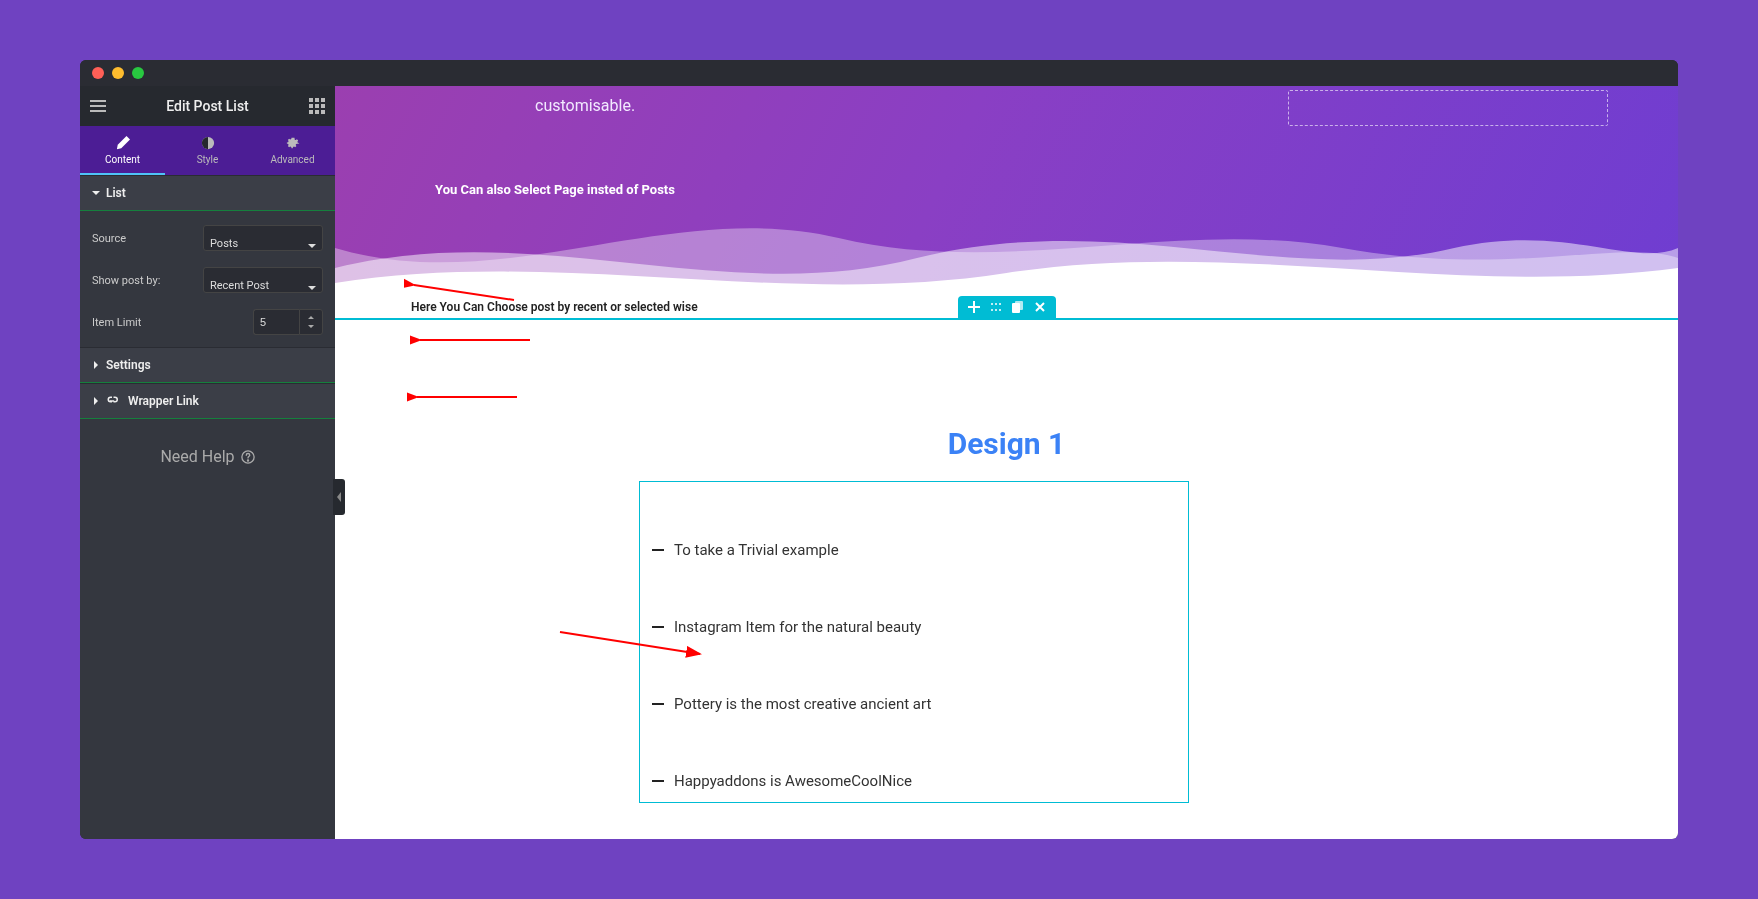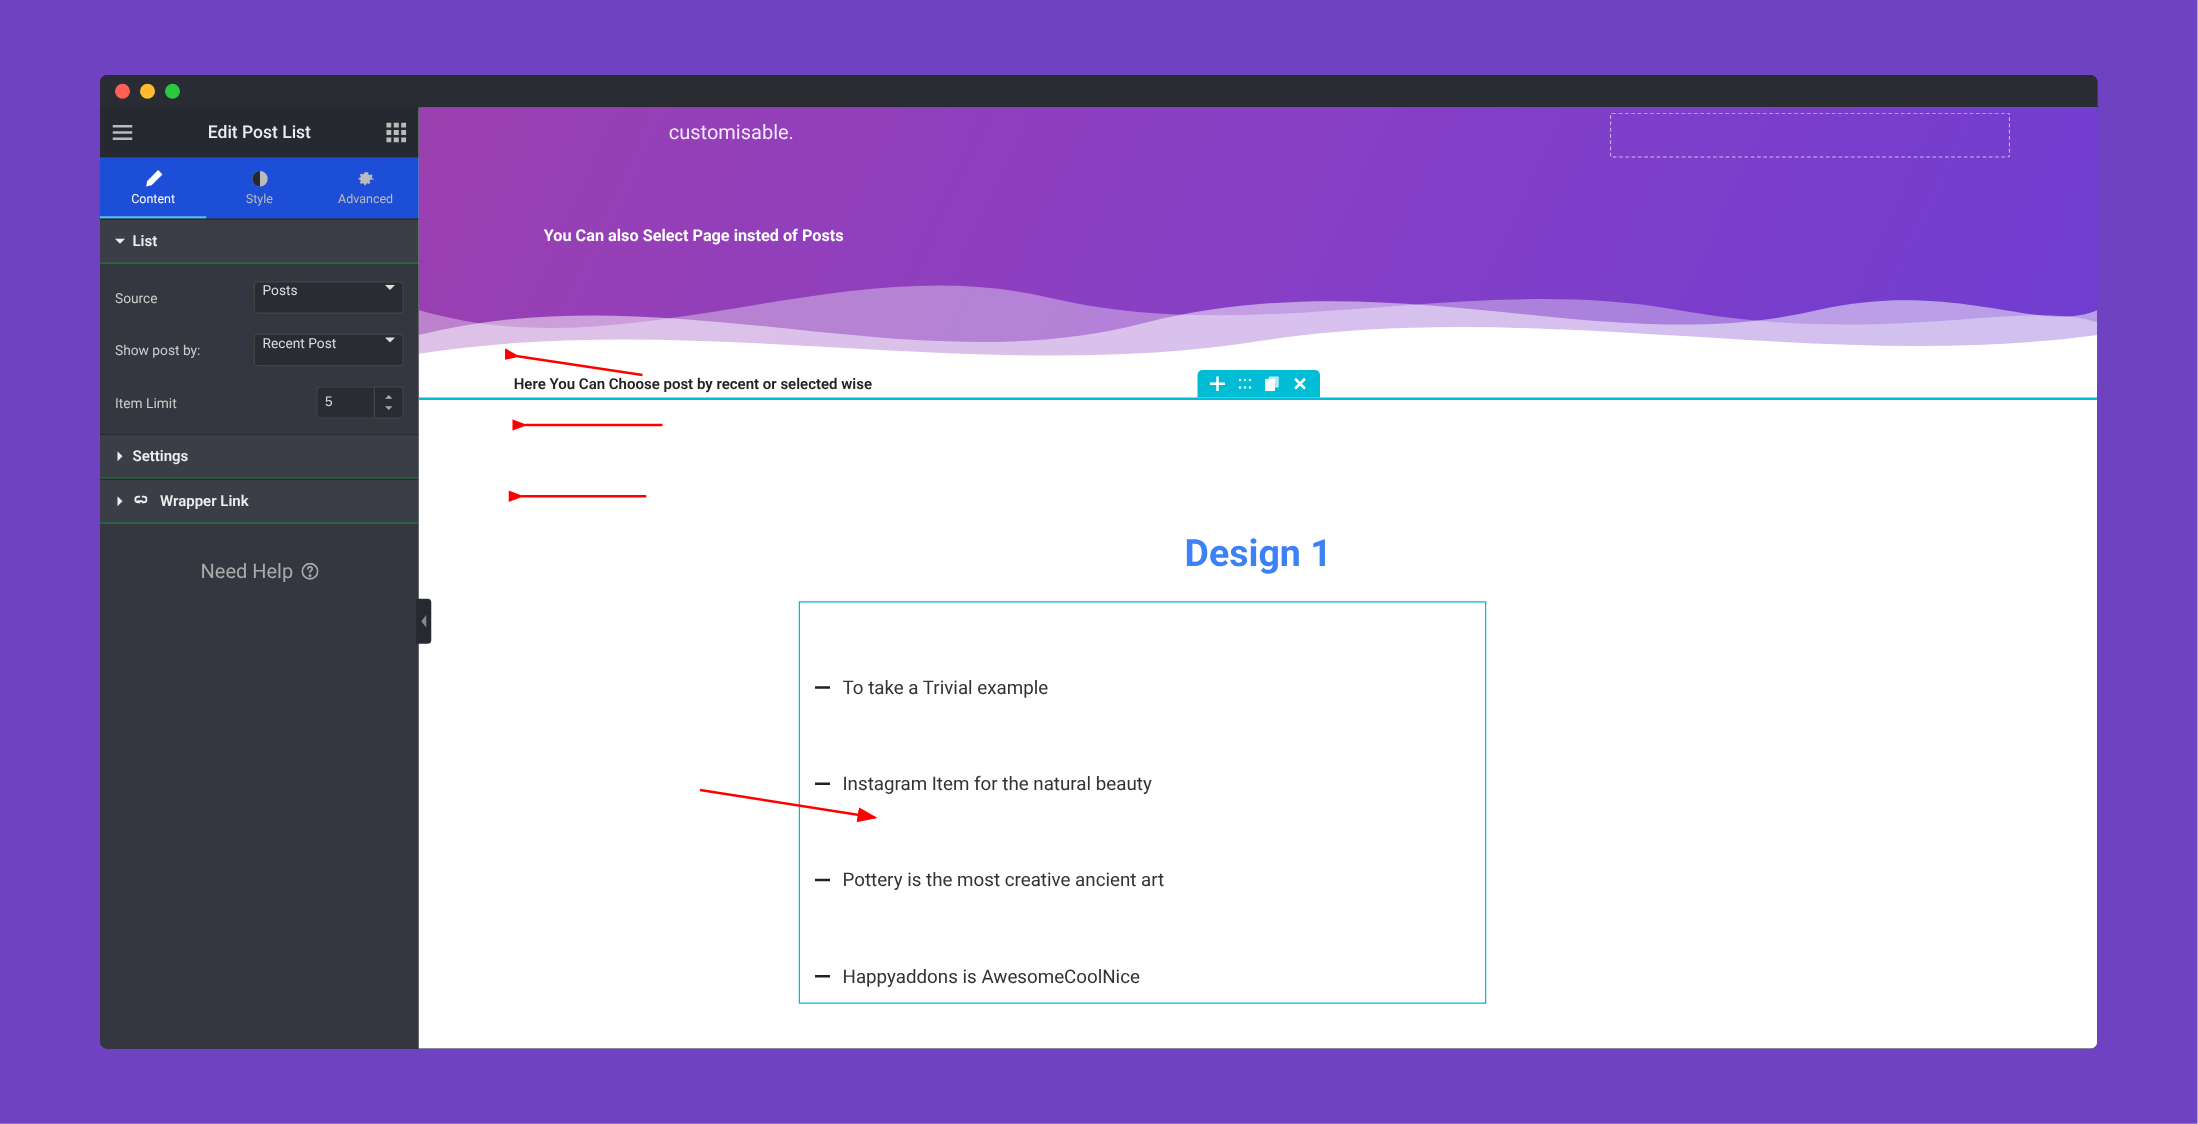--- a/index.html
+++ b/index.html
@@ -50,21 +50,21 @@
     display: flex;
     align-items: center;
     justify-content: space-between;
     padding: 0 10px;
   }
   .sb-title { flex:1; text-align:center; font-weight: 500; font-size: 14px; color: #eee; }
   .burger, .grid-icon { width: 16px; height: 16px; color: #bbb; }
 
   .tabs {
     display: flex;
-    background: #1d4ed8;
+    background: #4c1d95;
   }
   .tab {
     flex: 1;
     text-align: center;
     padding: 10px 0 8px;
     font-size: 10px;
     color: #bbb;
     cursor: pointer;
   }
   .tab.active { border-bottom: 2px solid #4fc3f7; color: #fff; }
@@ -100,21 +100,21 @@
   .select {
     width: 120px;
     height: 26px;
     background: #2a2c33;
     border: 1px solid #444;
     border-radius: 3px;
     color: #ddd;
     font-size: 11px;
     padding: 0 6px;
     display: flex;
-    align-items: flex-start;
+    align-items: flex-end;
     justify-content: space-between;
   }
   .num-wrap { display:flex; align-items:center; gap:0; }
   .num-input {
     width: 46px; height: 26px;
     background: #2a2c33; border: 1px solid #444; border-right:none;
     color: #ddd; font-size: 11px; padding: 0 6px;
     border-radius: 3px 0 0 3px;
   }
   .step-btn {

